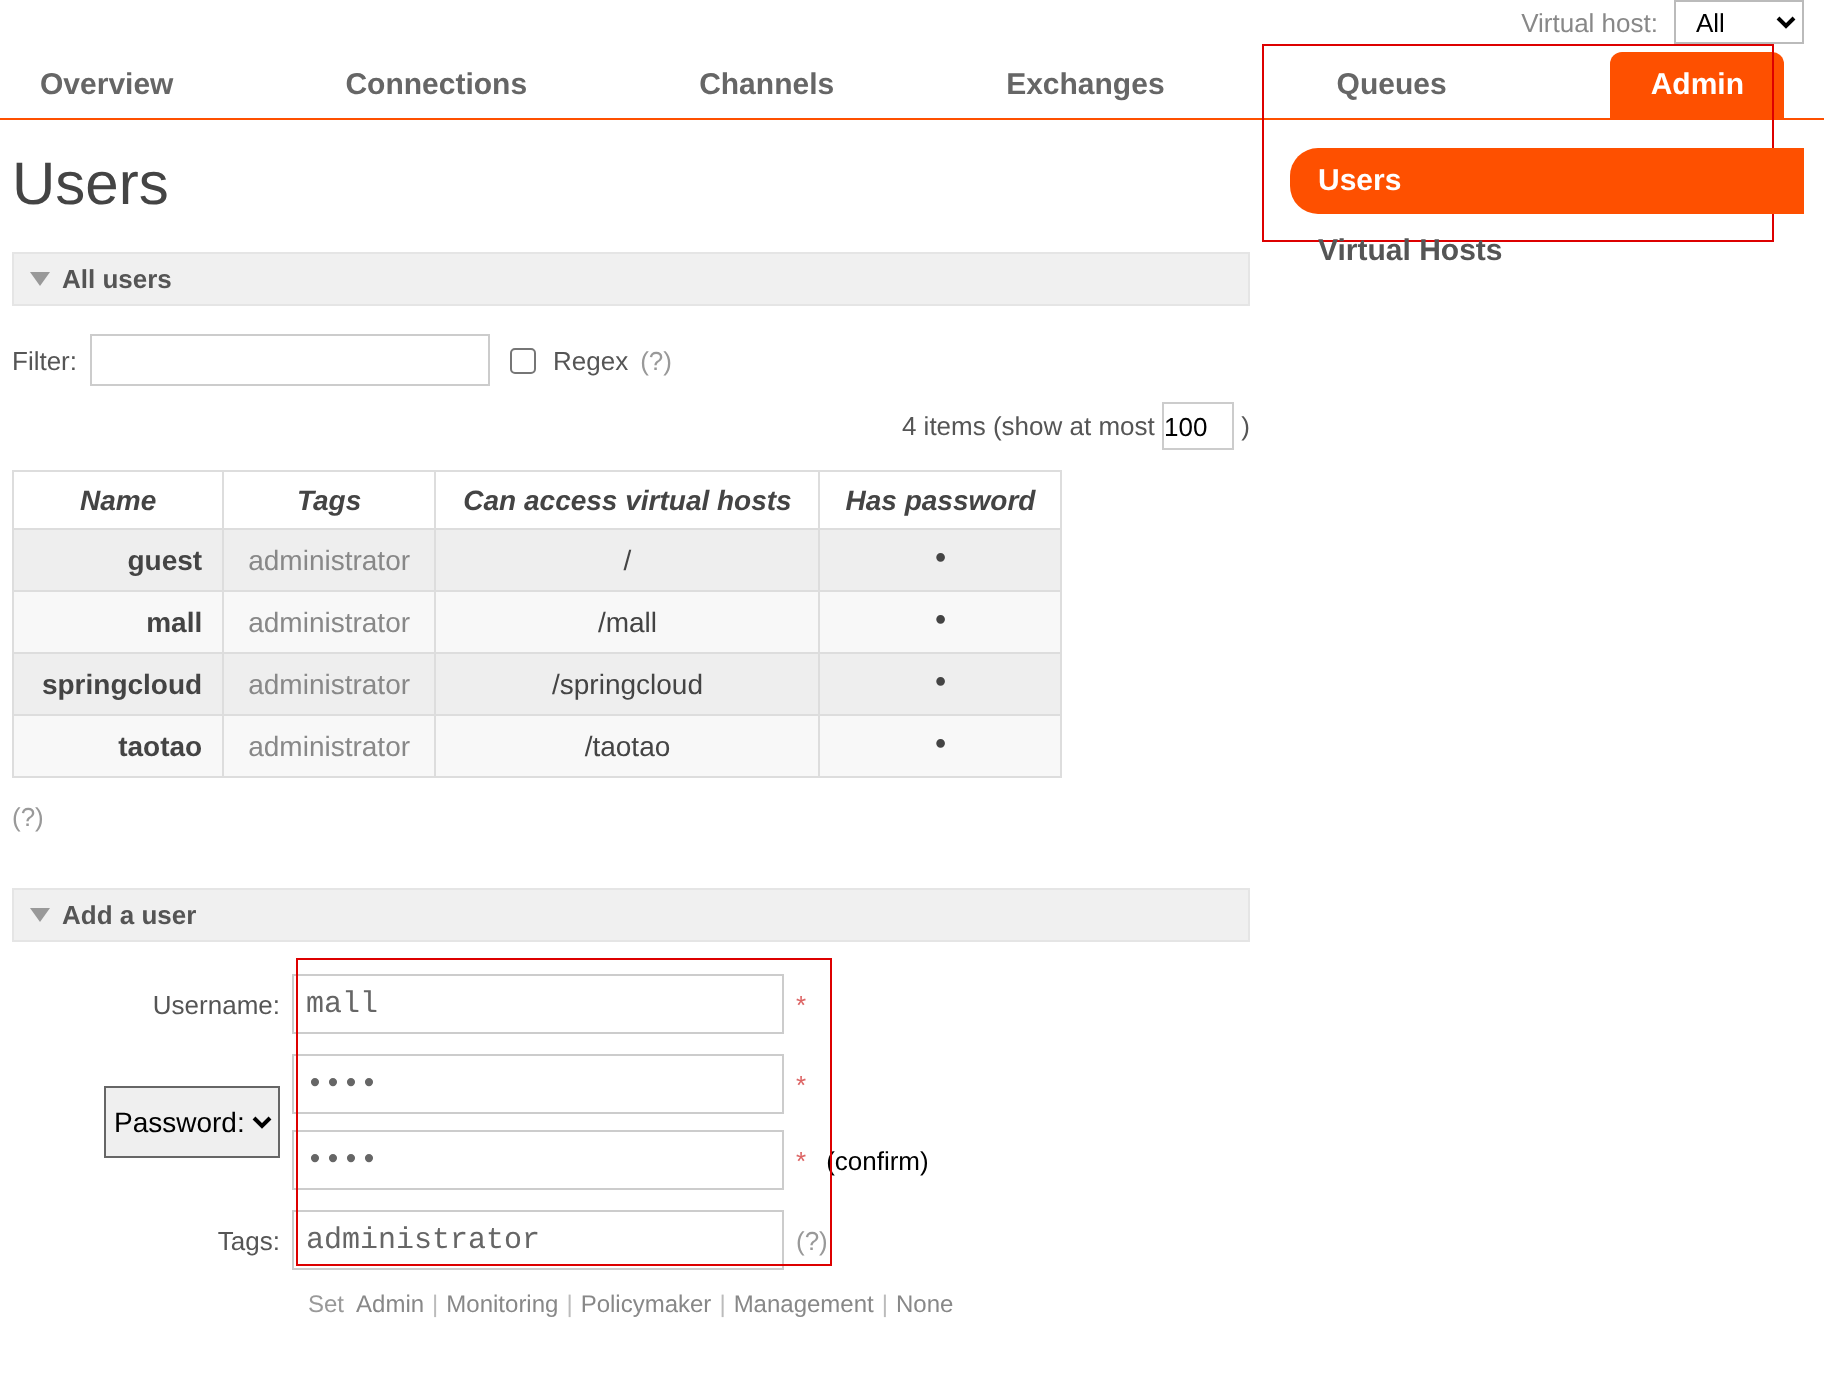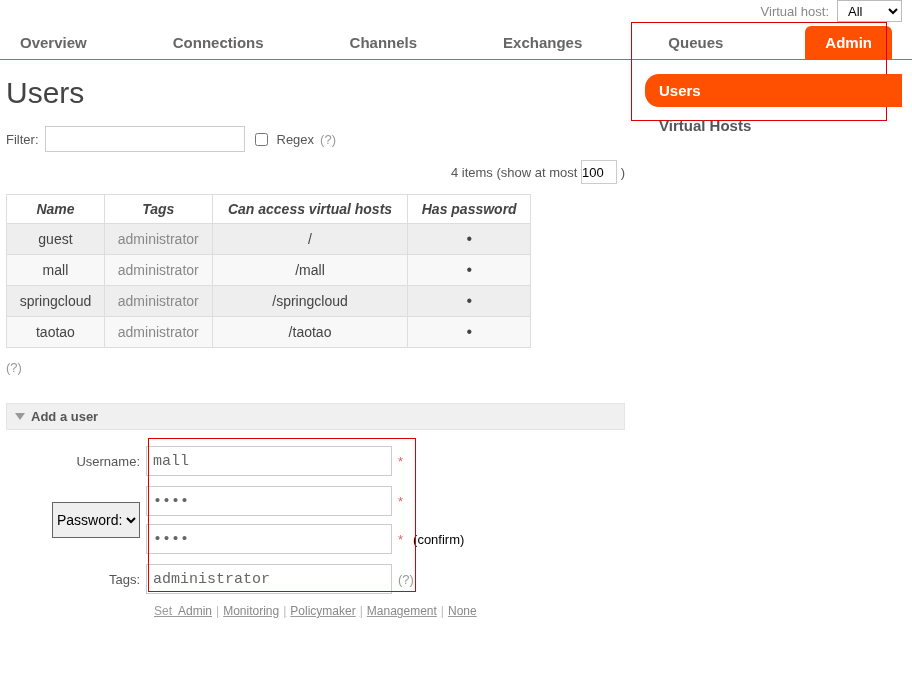--- a/index.html
+++ b/index.html
@@ -140,22 +140,22 @@
     text-align: center;
     font-size: 14px;
   }
   table.users th {
     background: #fff;
     font-weight: bold;
     color: #444;
     font-style: italic;
   }
   table.users td.name {
-    text-align: center;
-    font-weight: normal;
+    text-align: right;
+    font-weight: bold;
     color: #444;
   }
   table.users td.tags { color: #888; text-align: center; }
   table.users tbody tr:nth-child(odd) td { background: #eee; }
   table.users tbody tr:nth-child(even) td { background: #f8f8f8; }
   .dot::before { content: "•"; font-size: 16px; color: #444; }
   .help-q { color: #999; margin-top: 12px; display: inline-block; }
   
   .form-area { margin-top: 8px; padding-top: 8px; }
   .form-row {
@@ -190,21 +190,20 @@
   .pwd-stack .stack-row { display: flex; align-items: center; margin-bottom: 8px; }
   .form-highlight {
     position: absolute;
     border: 1px solid #d00;
     pointer-events: none;
   }
   .tag-presets {
     margin-left: 148px;
     color: #999;
     font-size: 12px;
-    text-decoration: underline;
   }
   .tag-presets .preset { color: #888; cursor: pointer; }
   .tag-presets .sep { color: #bbb; margin: 0 4px; }
   
   .side-item {
     font-size: 15px;
     font-weight: bold;
     color: #555;
     padding: 8px 14px;
     margin-bottom: 2px;
@@ -237,20 +236,24 @@
   <div class="tab">Exchanges</div>
   <div class="tab">Queues</div>
   <div class="tab active">Admin</div>
   <div class="admin-highlight" style="left:631px; top:-4px; width:256px; height:99px;"></div>
 </div>
 
 <div class="body-wrap">
   <div class="main">
     <h1>Users</h1>
 
+    <div class="section-hdr">
+      <span class="tri"></span>
+      <span>All users</span>
+    </div>
 
     <div class="filter-row">
       <span>Filter:</span>
       <input type="text" value="" style="">
       <input type="checkbox" style="">
       <span>Regex</span>
       <span class="help">(?)</span>
     </div>
 
     <div class="count-row">

